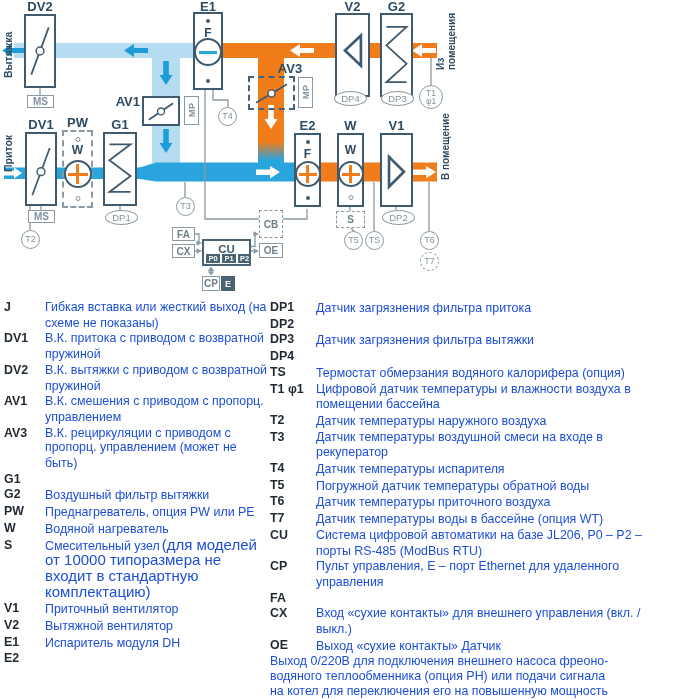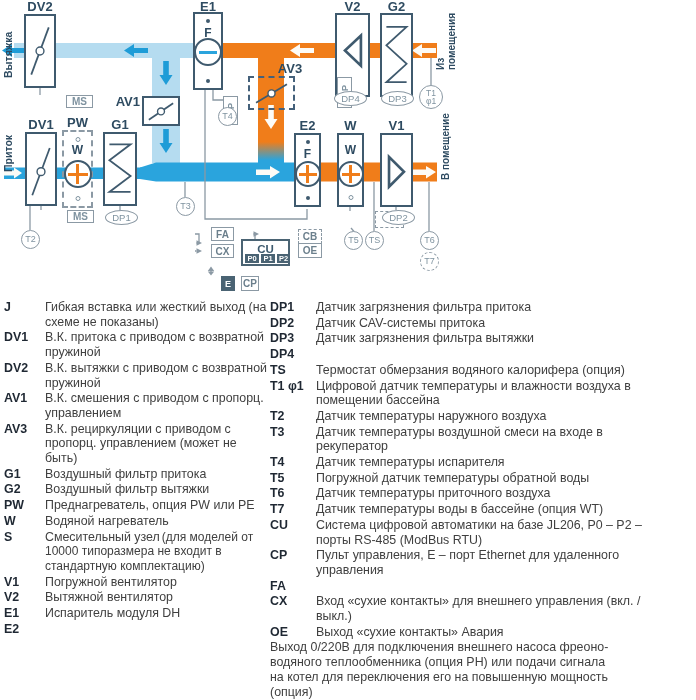--- a/index.html
+++ b/index.html
@@ -14,21 +14,21 @@
   .comp svg{position:absolute;left:0;top:0;width:100%;height:100%;}
   .clabel{position:absolute;font-weight:bold;font-size:13px;color:#2e4b61;text-align:center;line-height:13px;}
   .clabel.right{text-align:right;}
   .sensor{position:absolute;border:1.5px solid #8b99a4;border-radius:50%;background:#fff;color:#7f93a0;
           font-size:9px;line-height:1;display:flex;align-items:center;justify-content:center;
           box-sizing:border-box;flex-direction:column;}
   .sensor.dashed{border-style:dashed;}
   .oval{position:absolute;border:1.5px solid #8b99a4;border-radius:50%;background:#fff;color:#7f93a0;
         font-size:9.5px;display:flex;align-items:center;justify-content:center;box-sizing:border-box;}
   .sbox{position:absolute;border:1.5px solid #8b99a4;background:#fff;color:#6b7f8c;font-weight:600;
-        font-size:10px;display:flex;align-items:center;justify-content:center;box-sizing:border-box;margin-left:39px;}
+        font-size:10px;display:flex;align-items:center;justify-content:center;box-sizing:border-box;}
   .sbox.dashed{border-style:dashed;}
   .vsmall{writing-mode:vertical-rl;transform:rotate(180deg);font-size:9.5px;}
   .vtext{position:absolute;writing-mode:vertical-rl;transform:rotate(180deg);
          font-size:10.5px;font-weight:600;color:#2e4b61;display:flex;align-items:center;justify-content:center;}
   .dot{position:absolute;width:4px;height:4px;border-radius:50%;background:#3f5a6e;left:50%;transform:translateX(-50%);}
   .smallc{position:absolute;width:5px;height:5px;border-radius:50%;border:1.2px solid #7f93a0;background:#fff;
           left:50%;transform:translateX(-50%);box-sizing:border-box;}
   .ring{position:absolute;border:2px solid #3f5a6e;border-radius:50%;background:#fff;left:50%;
         transform:translateX(-50%);box-sizing:border-box;}
   .ring.plus::before{content:"";position:absolute;left:2px;right:2px;top:50%;height:3px;margin-top:-1.5px;background:#f07d1a;}
@@ -41,24 +41,24 @@
   .echip{position:absolute;background:#4a6373;color:#fff;font-weight:bold;font-size:9px;
          display:flex;align-items:center;justify-content:center;}
   
   .legend{display:flex;padding:8px 2px 0 4px;}
   .lcol1{width:266px;flex:none;}
   .lcol2{width:420px;flex:none;}
   .lrow{display:flex;margin-bottom:1px;font-size:12.4px;line-height:14.7px;}
   .key{flex:none;font-weight:bold;color:#1f2833;}
   .lcol1 .key{width:41px;}
   .lcol2 .key{width:46px;}
-  .txt{flex:1;color:#404040;}
+  .txt{flex:1;color:#1d4ed8;}
   .lcol1 .txt{max-width:224px;}
   .lcol2 .txt{max-width:352px;}
-  .note{font-size:12px;margin-left:2px;}
+  .note{font-size:15px;margin-left:2px;}
 </style>
 </head>
 <body>
 
 <div class="page">
   <div class="diagram">
 
     <svg class="ducts" width="696" height="292">
       <defs>
         <linearGradient id="ob" x1="0" y1="0" x2="0" y2="1">
@@ -238,21 +238,21 @@
     <div class="oval" style="left:334px;top:91px;width:33px;height:15px;">DP4</div>
 
     <div class="sbox" style="left:172px;top:227px;width:23px;height:14px;">FA</div>
     <div class="sbox" style="left:172px;top:244px;width:23px;height:14px;">CX</div>
     <div class="sbox" style="left:202px;top:239px;width:49px;height:27px;border:2px solid #4a6373;">
       <span class="cu-title">CU</span>
       <span class="chip" style="left:2px;width:14px;">P0</span>
       <span class="chip" style="left:18px;width:14px;">P1</span>
       <span class="chip" style="left:34px;width:13px;">P2</span>
     </div>
-    <div class="sbox dashed" style="left:259px;top:229px;width:24px;height:15px;">CB</div>
+    <div class="sbox dashed" style="left:259px;top:210px;width:24px;height:28px;">CB</div>
     <div class="sbox" style="left:259px;top:243px;width:24px;height:15px;">OE</div>
     <div class="sbox" style="left:202px;top:276px;width:18px;height:15px;">CP</div>
     <div class="echip" style="left:221px;top:276px;width:14px;height:15px;">E</div>
   </div>
 
   <div class="legend">
     <div class="lcol1">
 
         <div class="lrow">
           <span class="key">J</span>
@@ -274,21 +274,20 @@
           <span class="txt"><span>В.К. смешения с приводом с пропорц. управлением</span><span class="note"></span></span>
         </div>
 
         <div class="lrow">
           <span class="key">AV3</span>
           <span class="txt"><span>В.К. рециркуляции с приводом с пропорц. управлением (может не быть)</span><span class="note"></span></span>
         </div>
 
         <div class="lrow">
           <span class="key">G1</span>
-          <span class="txt"><span>Воздушный фильтр притока</span><span class="note"></span></span>
         </div>
 
         <div class="lrow">
           <span class="key">G2</span>
           <span class="txt"><span>Воздушный фильтр вытяжки</span><span class="note"></span></span>
         </div>
 
         <div class="lrow">
           <span class="key">PW</span>
           <span class="txt"><span>Преднагреватель, опция PW или PE</span><span class="note"></span></span>
@@ -299,21 +298,21 @@
           <span class="txt"><span>Водяной нагреватель</span><span class="note"></span></span>
         </div>
 
         <div class="lrow">
           <span class="key">S</span>
           <span class="txt"><span>Смесительный узел</span><span class="note">(для моделей от 10000 типоразмера не входит в стандартную комплектацию)</span></span>
         </div>
 
         <div class="lrow">
           <span class="key">V1</span>
-          <span class="txt"><span>Погружной вентилятор</span><span class="note"></span></span>
+          <span class="txt"><span>Приточный вентилятор</span><span class="note"></span></span>
         </div>
 
         <div class="lrow">
           <span class="key">V2</span>
           <span class="txt"><span>Вытяжной вентилятор</span><span class="note"></span></span>
         </div>
 
         <div class="lrow">
           <span class="key">E1</span>
           <span class="txt"><span>Испаритель модуля DH</span><span class="note"></span></span>
@@ -325,21 +324,20 @@
       </div>
     <div class="lcol2">
 
         <div class="lrow">
           <span class="key">DP1</span>
           <span class="txt"><span>Датчик загрязнения фильтра притока</span><span class="note"></span></span>
         </div>
 
         <div class="lrow">
           <span class="key">DP2</span>
-          <span class="txt"><span>Датчик CAV-системы притока</span><span class="note"></span></span>
         </div>
 
         <div class="lrow">
           <span class="key">DP3</span>
           <span class="txt"><span>Датчик загрязнения фильтра вытяжки</span><span class="note"></span></span>
         </div>
 
         <div class="lrow">
           <span class="key">DP4</span>
         </div>
@@ -398,21 +396,21 @@
           <span class="key">FA</span>
         </div>
 
         <div class="lrow">
           <span class="key">CX</span>
           <span class="txt"><span>Вход «сухие контакты» для внешнего управления (вкл. / выкл.)</span><span class="note"></span></span>
         </div>
 
         <div class="lrow">
           <span class="key">OE</span>
-          <span class="txt"><span>Выход «сухие контакты» Авария</span><span class="note"></span></span>
+          <span class="txt"><span>Выход «сухие контакты» Датчик</span><span class="note"></span></span>
         </div>
 
         <div class="lrow">
           <span class="txt"><span>Выход 0/220В для подключения внешнего насоса фреоно-водяного теплообменника (опция PH) или подачи сигнала на котел для переключения его на повышенную мощность (опция)</span><span class="note"></span></span>
         </div>
       </div>
   </div>
 </div>
 
 </body></html>

